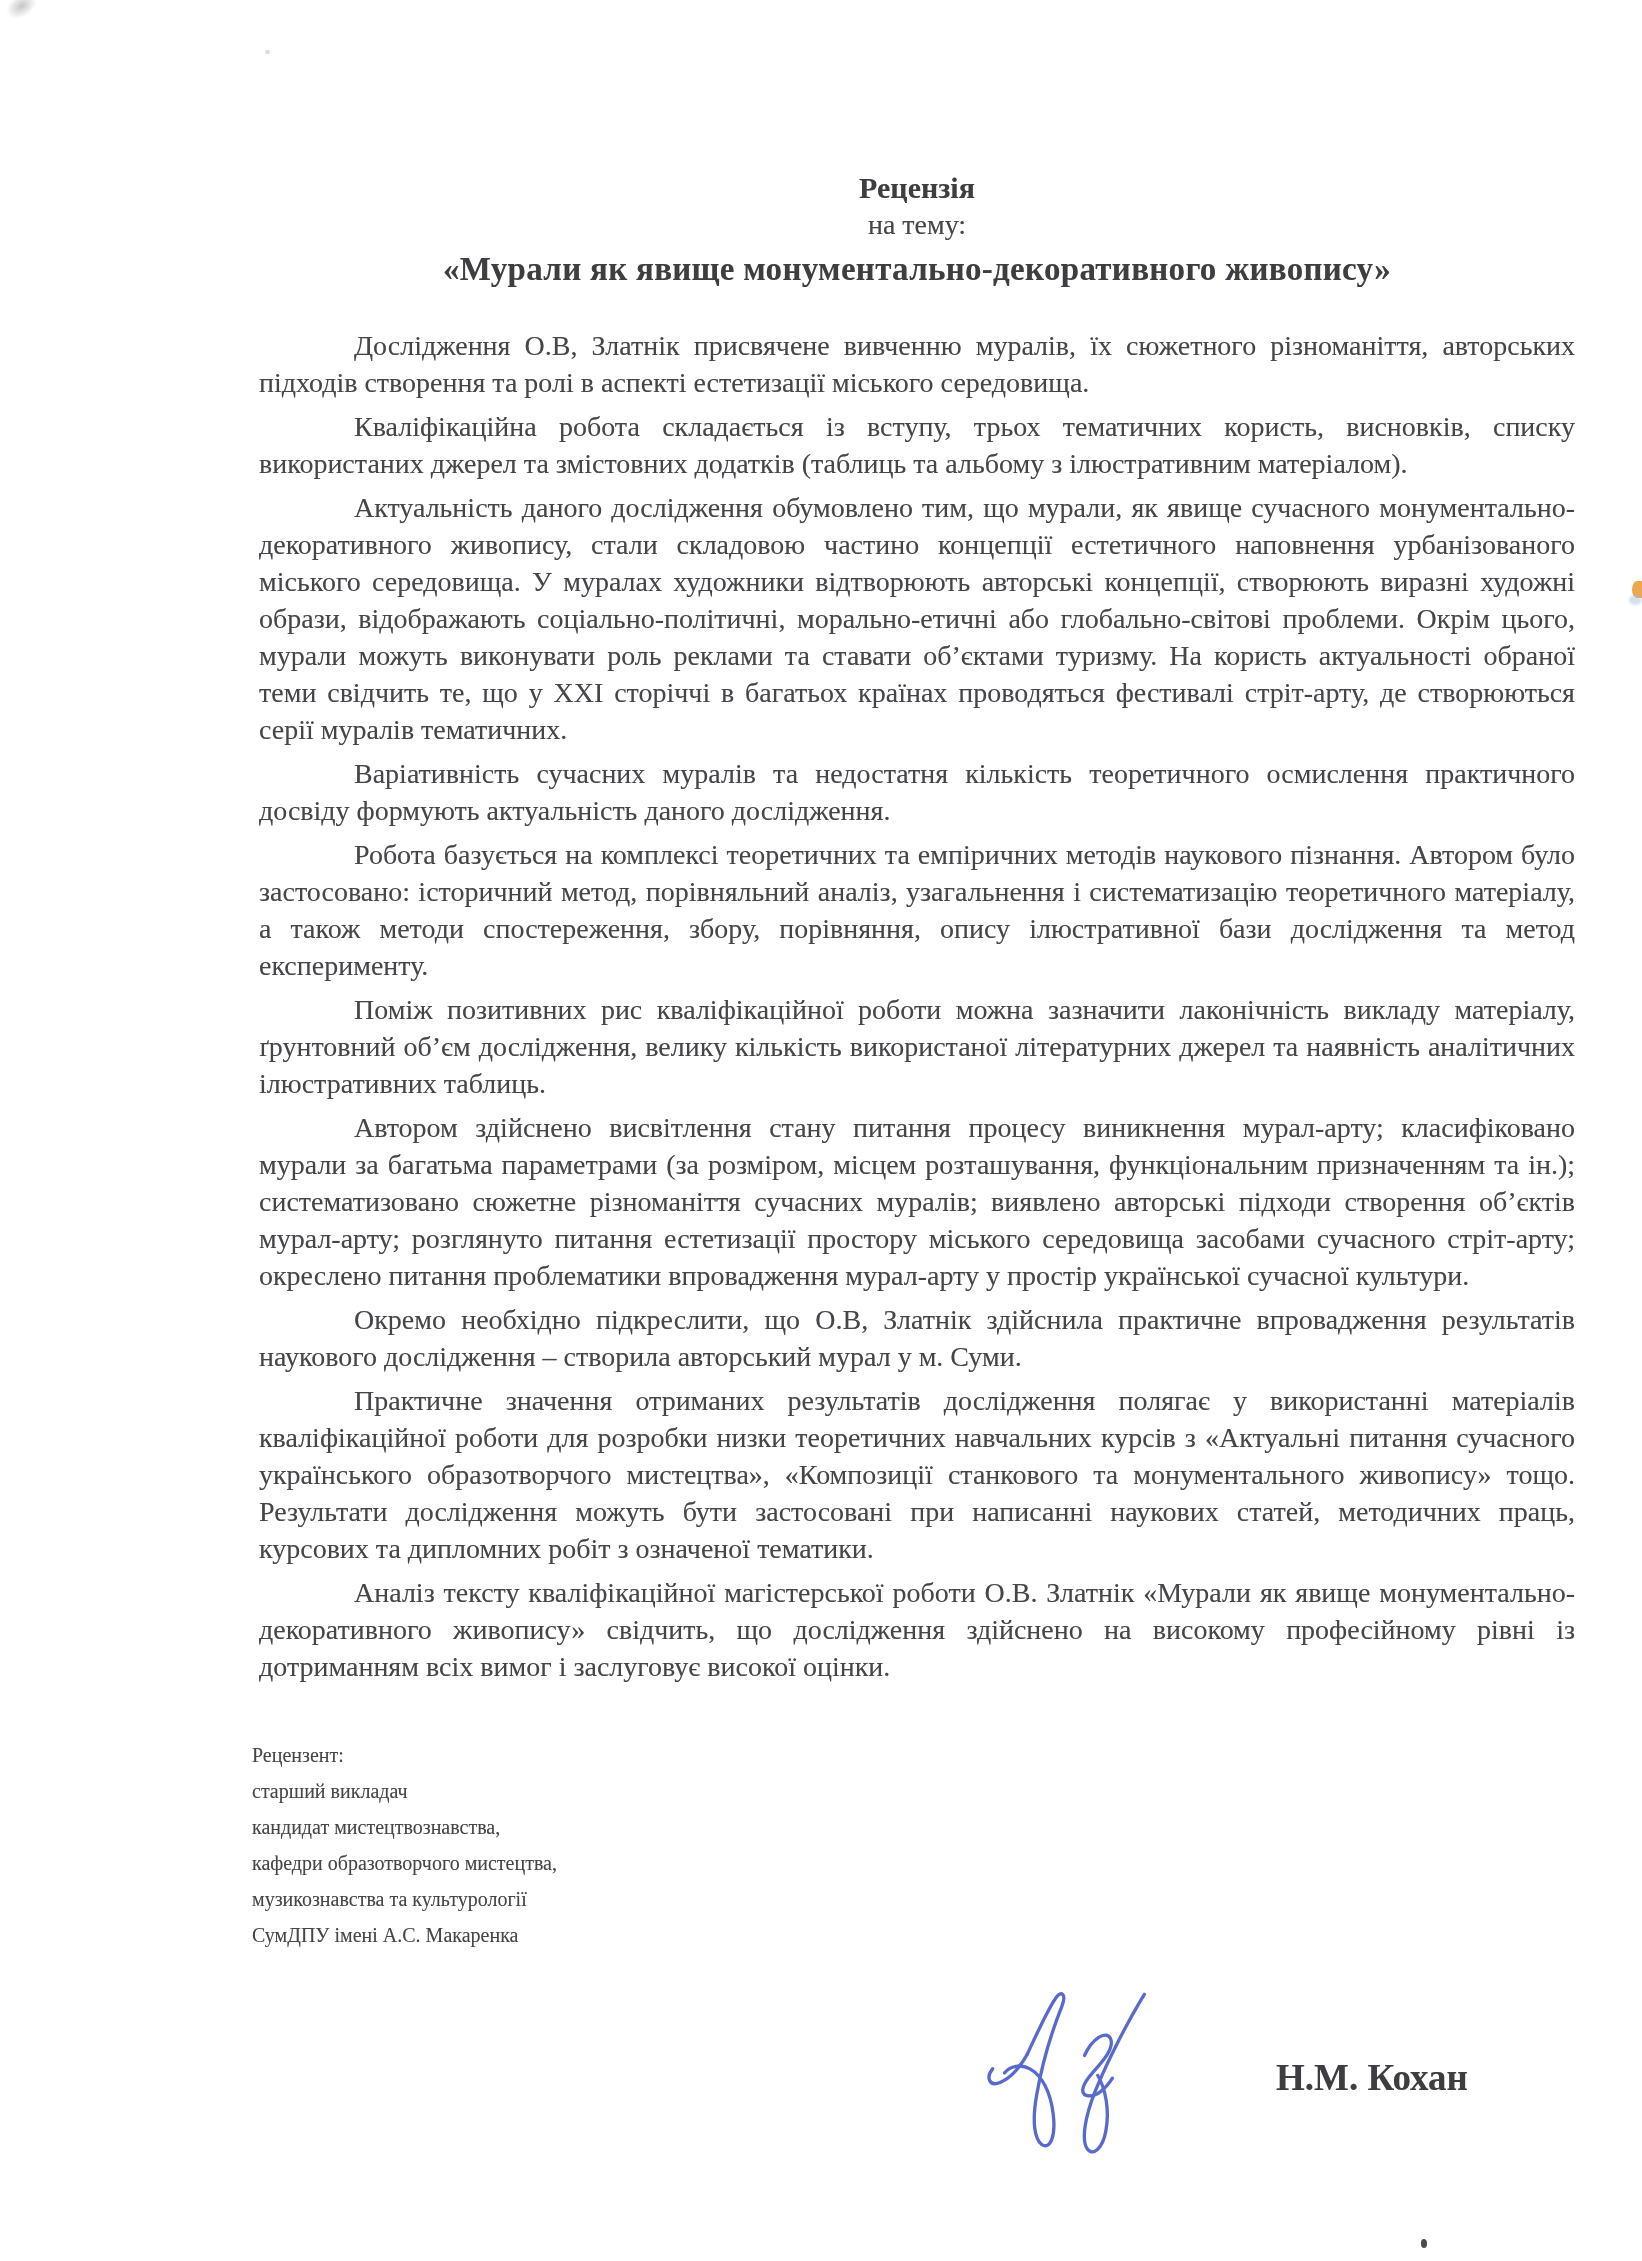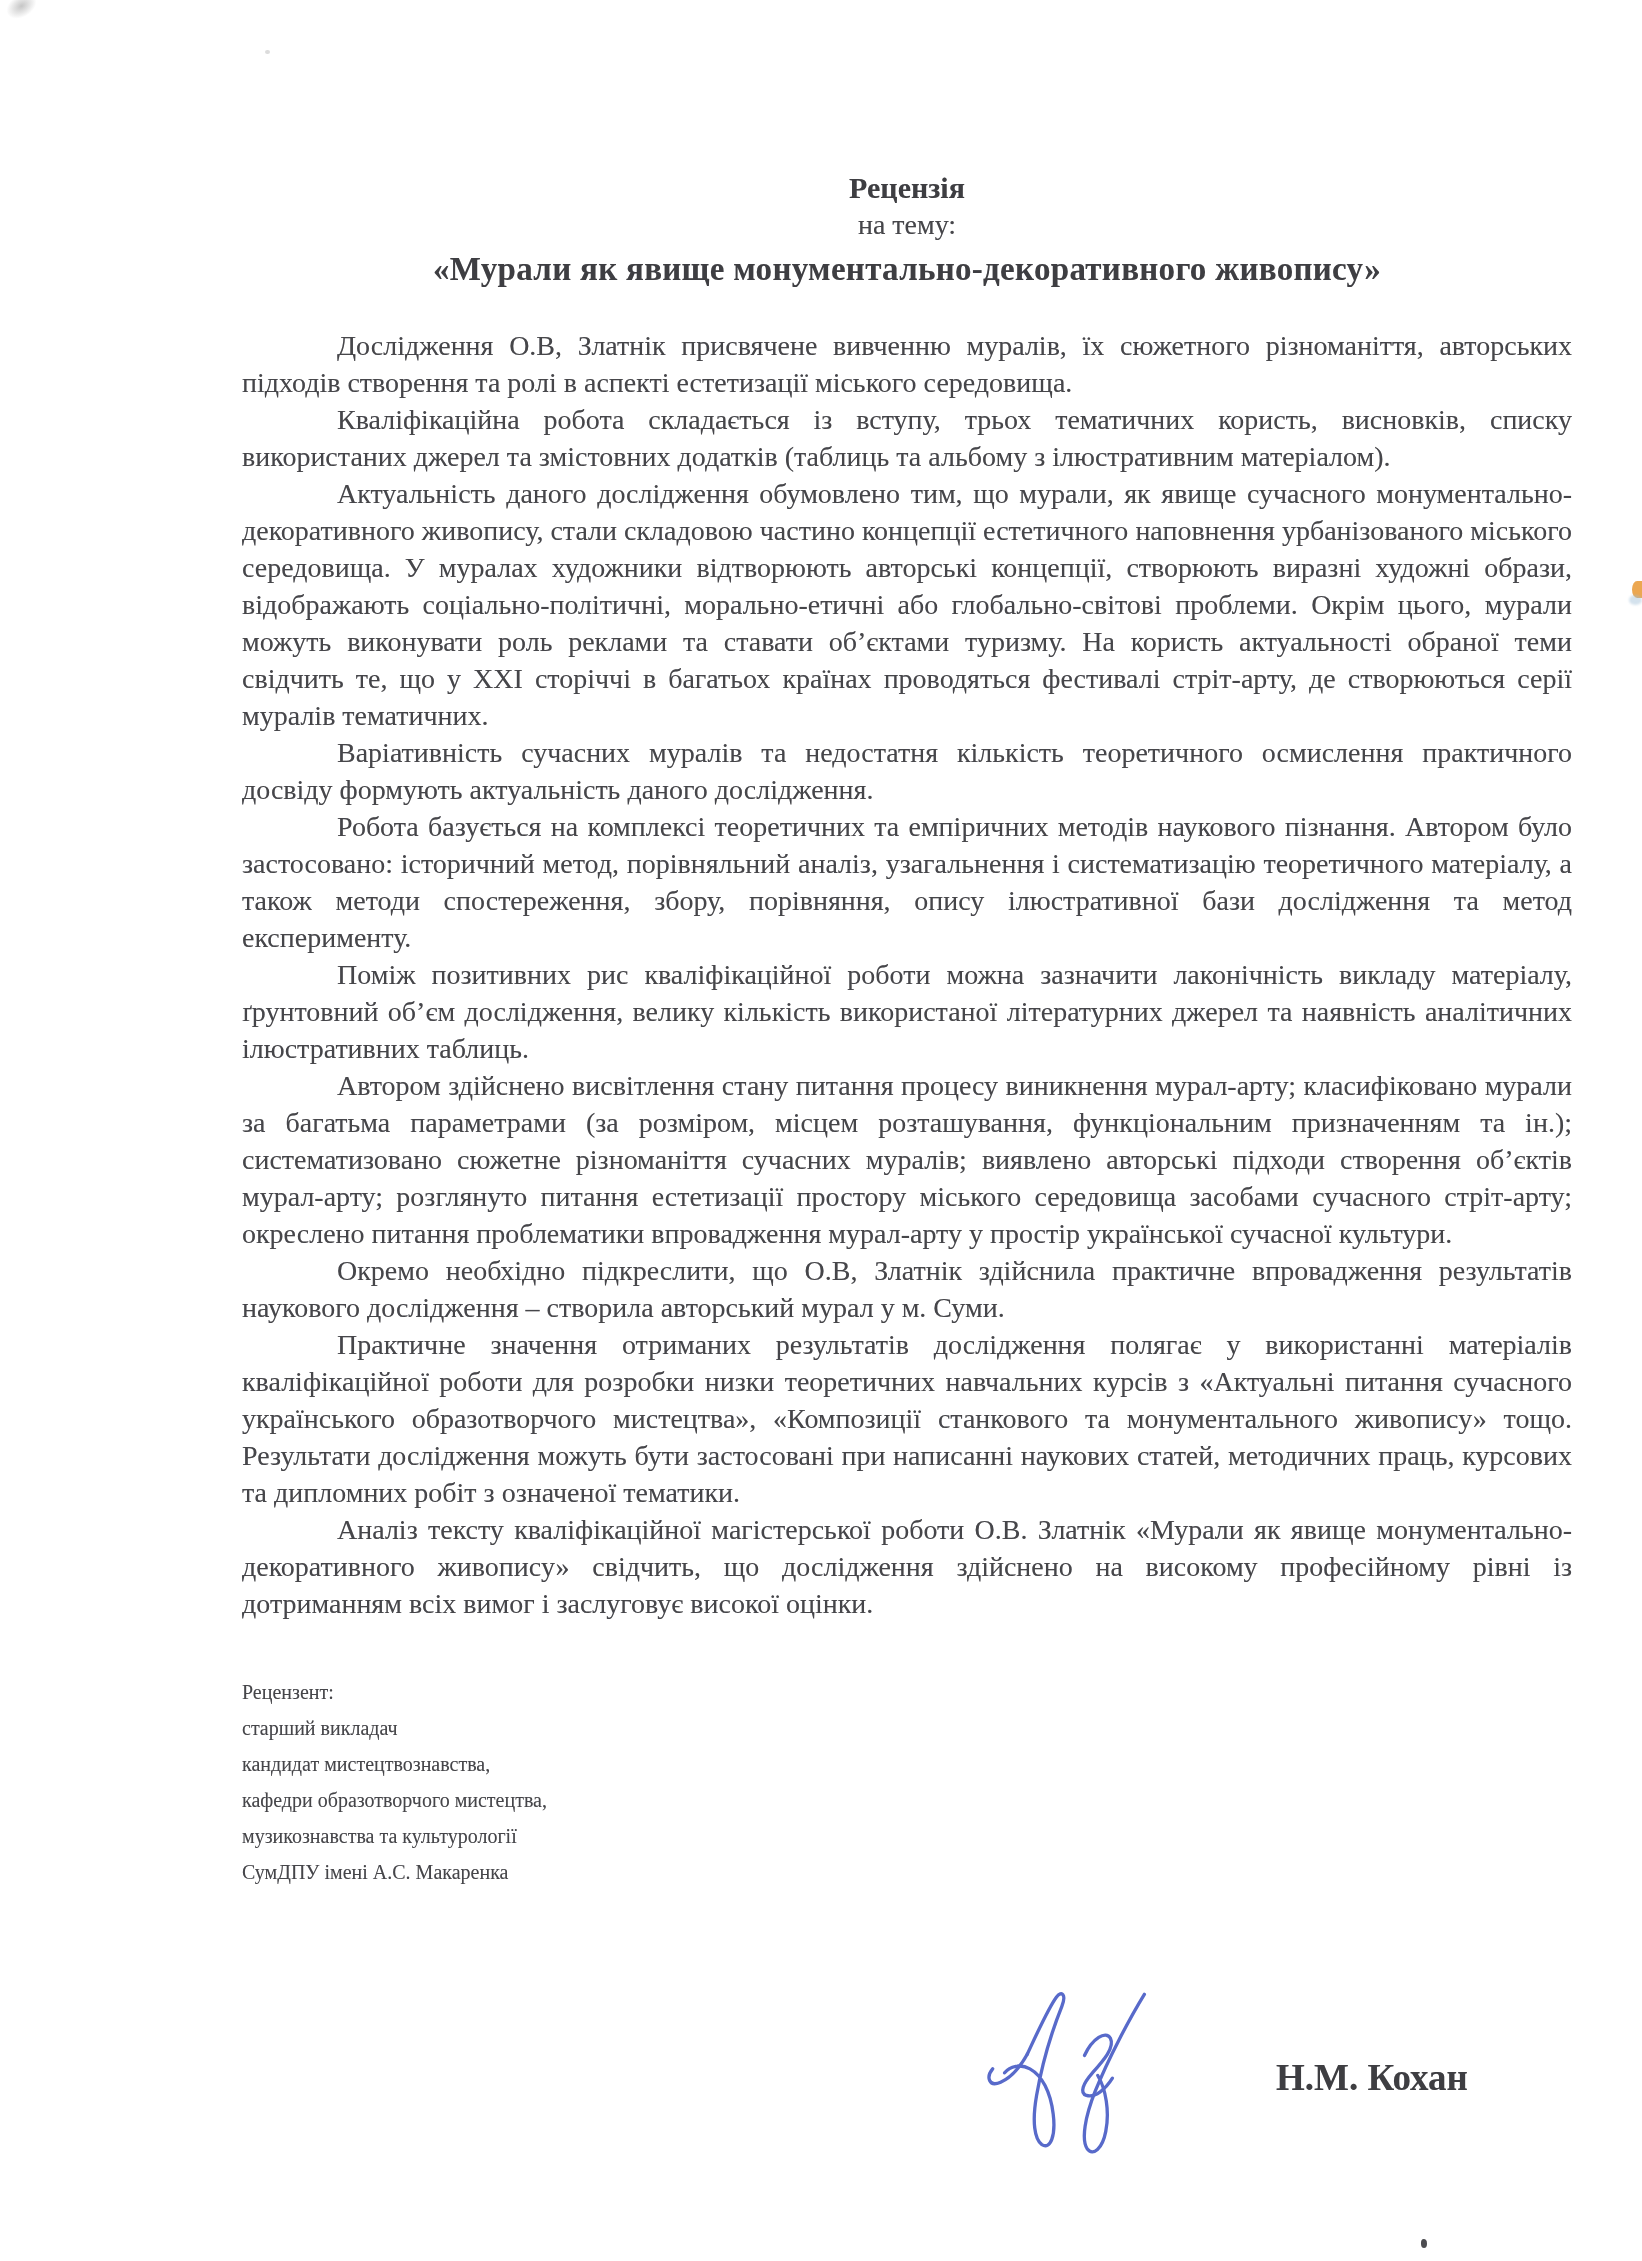--- a/index.html
+++ b/index.html
@@ -7,38 +7,38 @@
     position:relative;
     width:1643px;
     height:2261px;
     background:#ffffff;
     overflow:hidden;
     font-family:"Liberation Serif","DejaVu Serif",serif;
     color:#46464a;
   }
   .content{
     position:absolute;
-    left:242px;
+    left:252px;
     top:169px;
     width:1330px;
     text-shadow:0 0 0.6px rgba(90,90,95,0.35);
   }
   .hdr{ text-align:center; }
   .h-line1{ font-size:30px; font-weight:bold; line-height:37px; color:#3e3e42;}
   .h-line2{ font-size:28px; line-height:37px; }
   .h-line3{ font-size:30px; font-weight:bold; line-height:37px; color:#3e3e42;}
   .h-line4{ font-size:28px; line-height:37px; }
   .h-title{ font-size:33px; font-weight:bold; line-height:43px; margin-top:5.2px; color:#3e3e42; letter-spacing:0.3px;}
   .body-text{ margin-top:36px; }
   p.body-par{
     font-size:28px;
     line-height:37px;
     text-align:justify;
     text-indent:95px;
-    margin:0;
+    margin:7px;
   }
   .sig-block{
     margin-top:52px;
     font-size:20px;
     line-height:36px;
   }
   .sig-line{ display:block; }
   .signer-name{
     position:absolute;
     left:1276px;

